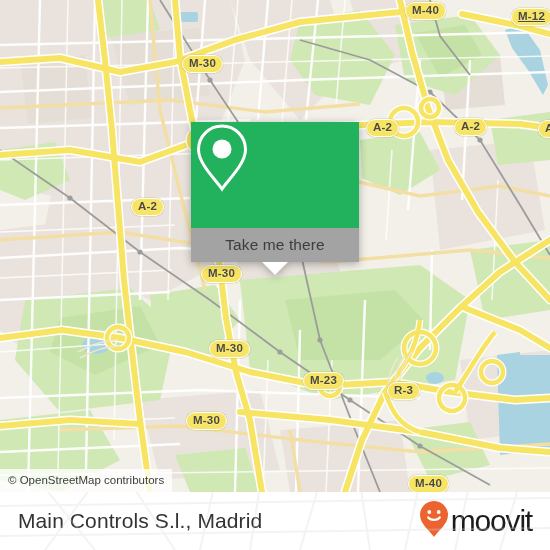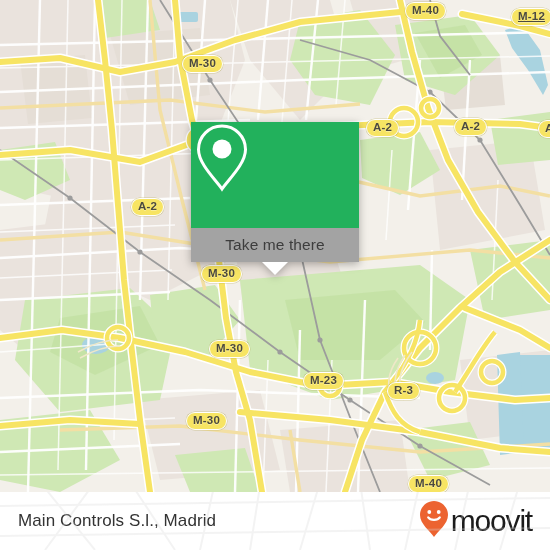--- a/index.html
+++ b/index.html
@@ -74,21 +74,21 @@
   }
 
   
   .footer{
     position:absolute;left:0;top:492px;width:550px;height:58px;
     background:#ffffff;
     display:flex;align-items:center;justify-content:space-between;
     padding:0 18px;box-sizing:border-box;
   }
   .footer-title{
-    font-size:17px;color:#333333;letter-spacing:.1px;
+    font-size:21px;color:#333333;letter-spacing:.1px;
   }
   .brand{display:flex;align-items:center;gap:2px;}
   .brand-word{
     font-size:30px;color:#1b1b1b;letter-spacing:-1.2px;
     line-height:30px;font-weight:500;
   }
   .footer-watermark{
     position:absolute;left:0;top:0;width:550px;height:58px;
     opacity:.30;pointer-events:none;
   }
@@ -304,20 +304,21 @@
         <div class="shield" style="left: 538px; top: 120px;">A-2</div>
         <div class="shield" style="left: 131px; top: 198px;">A-2</div>
         <div class="shield" style="left: 201px; top: 265px;">M-30</div>
         <div class="shield" style="left: 209px; top: 340px;">M-30</div>
         <div class="shield" style="left: 303px; top: 372px;">M-23</div>
         <div class="shield" style="left: 387px; top: 382px;">R-3</div>
         <div class="shield" style="left: 186px; top: 412px;">M-30</div>
         <div class="shield" style="left: 408px; top: 475px;">M-40</div>
       </div>
 
+    <div class="attrib">© OpenStreetMap contributors</div>
 
     <div class="card">
       <div class="card-top">
         <span>
           <svg width="62" height="72" viewBox="0 0 62 72">
             <path d="M31 4 C18 4 7.5 14.5 7.5 27.5 C7.5 42 25 58 31 67 C37 58 54.5 42 54.5 27.5 C54.5 14.5 44 4 31 4 Z" fill="none" stroke="#ffffff" stroke-width="3"></path>
             <circle cx="31" cy="27" r="9.5" fill="#ffffff"></circle>
           </svg>
         </span>
       </div>

